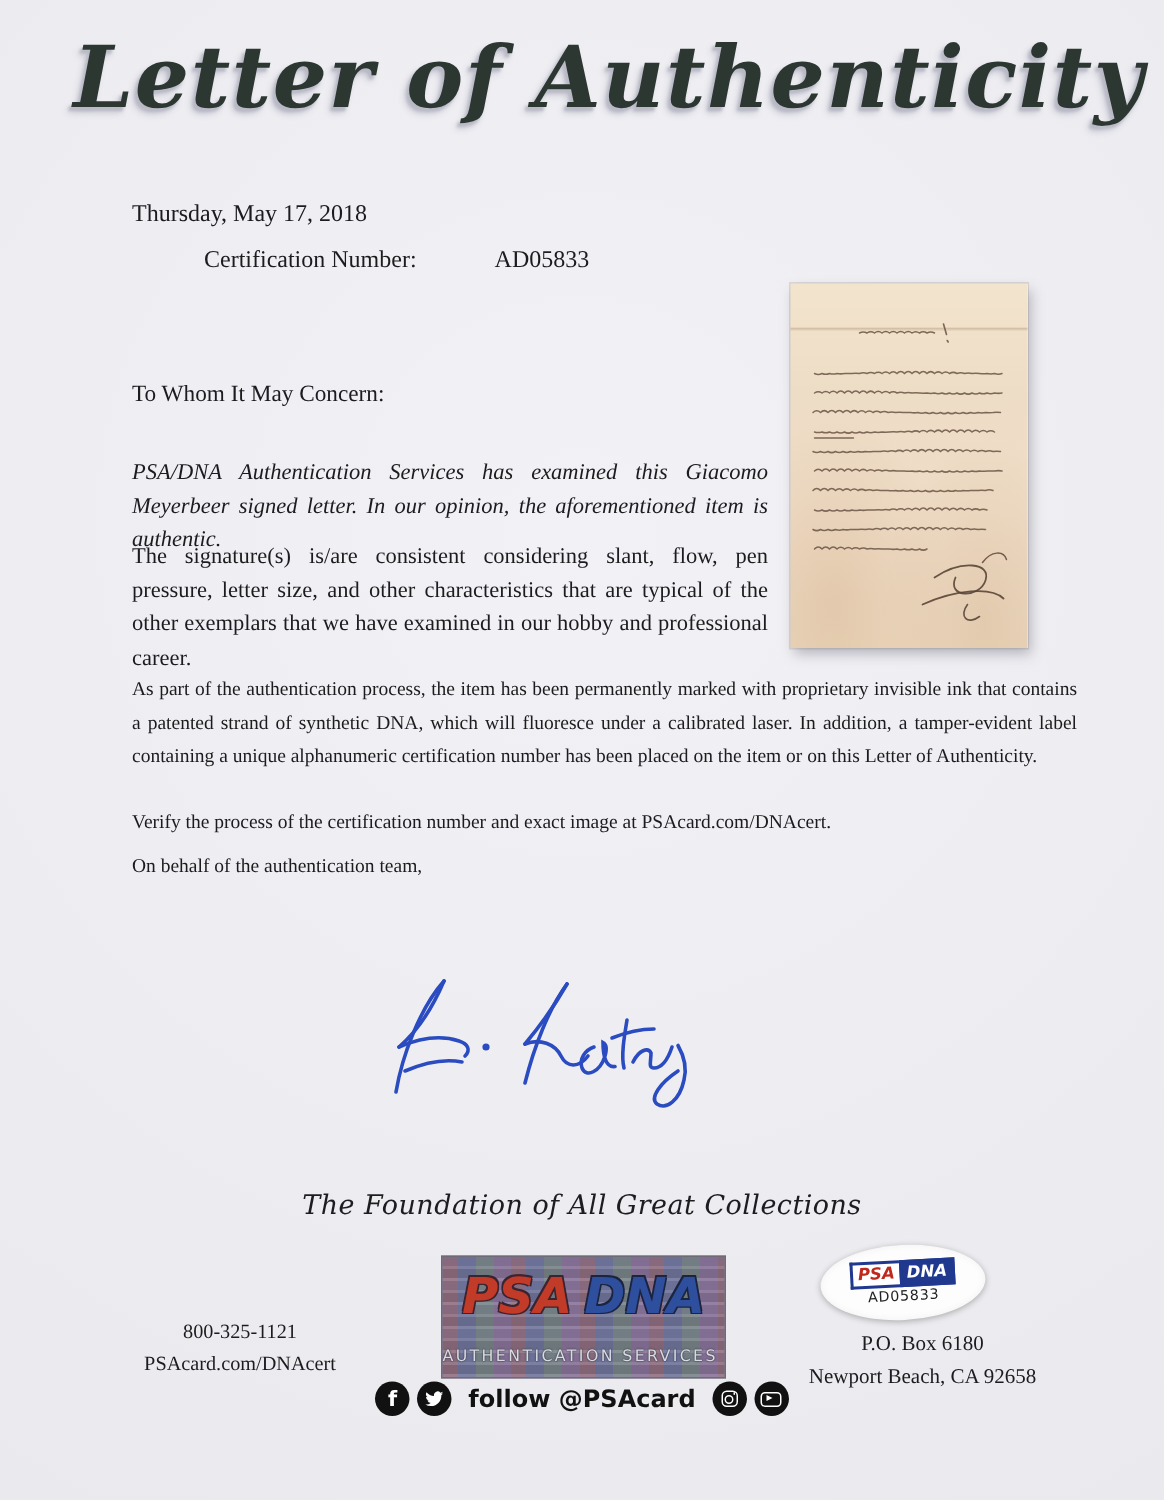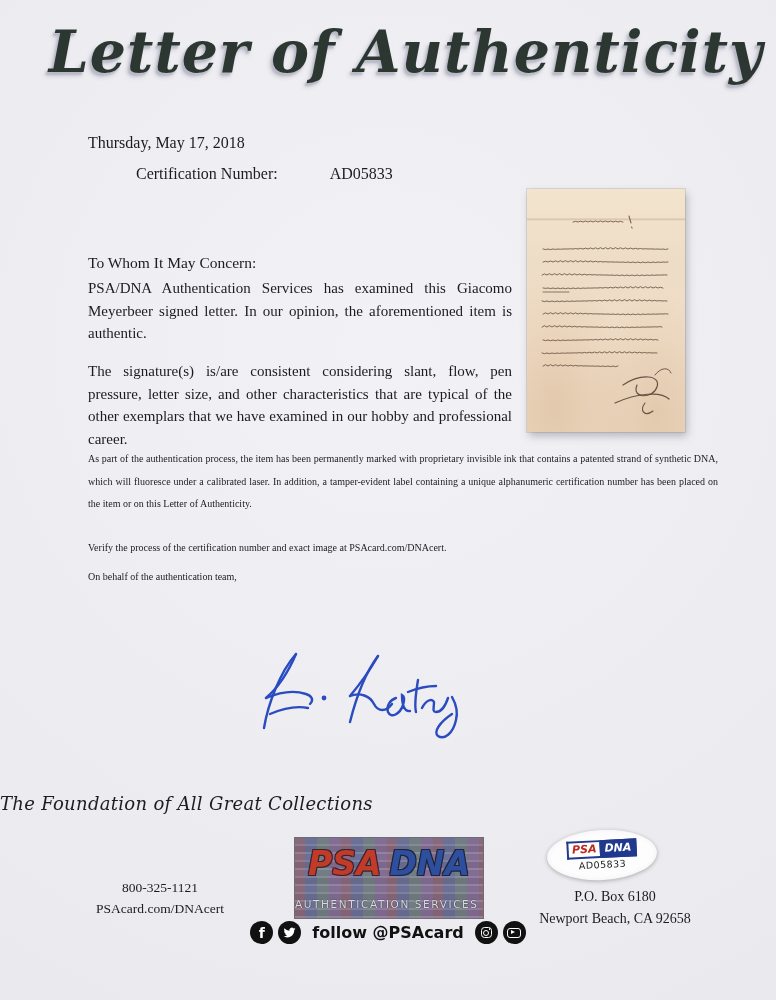--- a/index.html
+++ b/index.html
@@ -27,31 +27,31 @@
       radial-gradient(ellipse at 18% 88%, rgba(200,160,120,.28), transparent 42%),
       radial-gradient(ellipse at 82% 92%, rgba(190,150,110,.22), transparent 38%),
       linear-gradient(180deg,#f3e4cd 0%,#eeddc6 30%,#efdcc6 62%,#ecd8bf 100%);
     box-shadow:2px 4px 8px rgba(110,110,125,.45), 0 0 0 1px rgba(150,140,130,.25);
   }
   .letter-photo svg{position:absolute;inset:0;}
   
   .salutation{position:absolute;left:88px;top:254px;font-size:15.5px;}
   .para{position:absolute;left:88px;margin:0;font-size:15px;line-height:22.5px;text-align:justify;}
   .narrow{width:424px;}
-  .wide{width:630px;font-size:10px;}
-  .p1{top:277px;}
+  .wide{width:630px;font-size:13px;}
+  .p1{top:304px;font-style:italic;}
   .p2{top:360px;}
   .p3{top:448px;}
   .p4{top:537px;width:640px;text-align:left;}
   .p5{top:566px;text-align:left;}
   
   .signature{position:absolute;left:246px;top:642px;}
   
   .tagline{
-    position:absolute;left:0;top:793px;width:776px;
+    position:absolute;left:0;top:793px;width:776px;text-align:center;
     font-family:"DejaVu Serif", serif;font-style:italic;font-size:18px;color:#1d1d1f;letter-spacing:.3px;
   }
   
   .contact-left{position:absolute;left:85px;top:877px;width:150px;text-align:center;font-size:13.5px;line-height:21px;}
   .contact-right{position:absolute;left:520px;top:886px;width:190px;text-align:center;font-size:14px;line-height:22px;}
   
   .holo{
     position:absolute;left:294px;top:837px;width:190px;height:82px;
     border:1px solid #6e6a78;box-sizing:border-box;overflow:hidden;
     background-color:#8d85a0;

